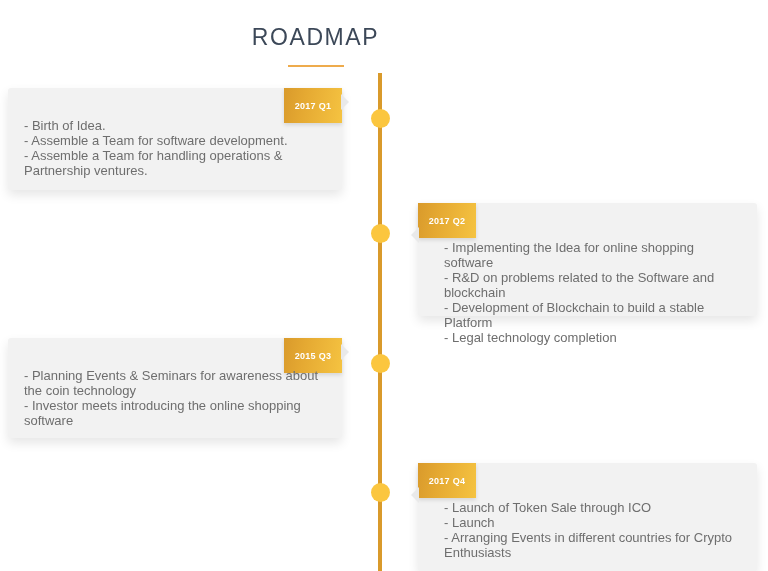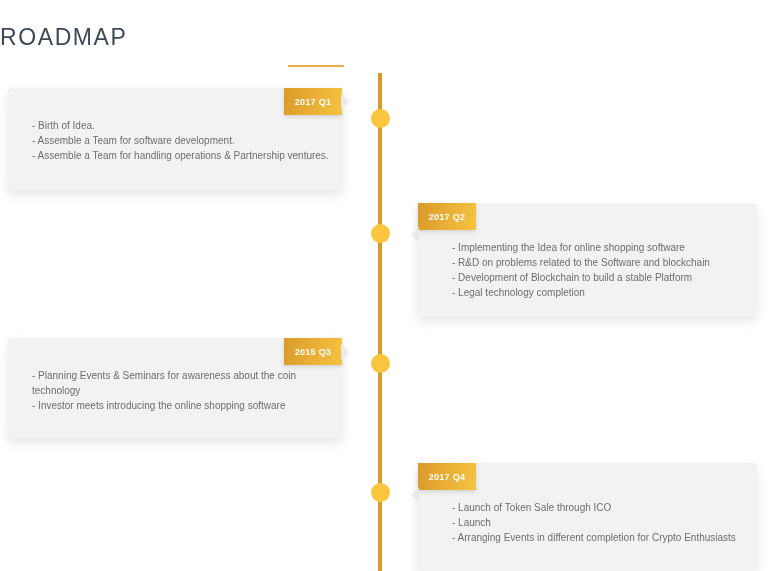--- a/index.html
+++ b/index.html
@@ -20,20 +20,21 @@
     width: 768px;
     height: 571px;
   }
 
   
   .header {
     position: absolute;
     top: 0;
     left: 0;
     width: 631px;
+    text-align: center;
   }
   .page-title {
     margin: 0;
     padding-top: 26px;
     font-size: 23px;
     font-weight: 400;
     letter-spacing: 1.6px;
     color: #3c4858;
     font-family: "Liberation Sans", sans-serif;
     line-height: 1;
@@ -85,21 +86,21 @@
 
   .card-q1 { top: 88px;  height: 102px; }
   .card-q2 { top: 203px; height: 113px; }
   .card-q3 { top: 338px; height: 100px; }
   .card-q4 { top: 463px; height: 108px; }
 
   
   .badge {
     position: absolute;
     top: 0;
-    height: 27px;
+    height: 35px;
     min-width: 58px;
     background: linear-gradient(100deg, #d99a2b 0%, #e5a932 35%, #f5c341 100%);
     color: #ffffff;
     font-size: 9px;
     font-weight: 700;
     letter-spacing: 0.3px;
     display: flex;
     align-items: center;
     justify-content: center;
     padding: 0 9px;
@@ -131,25 +132,25 @@
     left: -7px;
     top: 24px;
     border-top: 8px solid transparent;
     border-bottom: 8px solid transparent;
     border-right: 8px solid #e9e9e9;
   }
 
   
   .card-body {
     position: absolute;
-    left: 8px;
+    left: 0;
     width: 100%;
     box-sizing: border-box;
     color: #6e6e6e;
-    font-size: 10px;
+    font-size: 13px;
     line-height: 15px;
   }
   .card.left .card-body {
     top: 30px;
     padding: 0 20px 0 16px;
   }
   .card.right .card-body {
     top: 37px;
     padding: 0 16px 0 26px;
   }
@@ -211,17 +212,17 @@
   </div>
 
   <div class="card right card-q4">
     <div class="badge badge-left">
       <span>2017 Q4</span>
       <span class="badge-tail tail-left"></span>
     </div>
     <div class="card-body">
       <p class="bullet">- Launch of Token Sale through ICO</p>
       <p class="bullet">- Launch</p>
-      <p class="bullet">- Arranging Events in different completion for Crypto Enthusiasts</p>
+      <p class="bullet">- Arranging Events in different countries for Crypto Enthusiasts</p>
     </div>
   </div>
 
 </div>
 
 </body></html>

